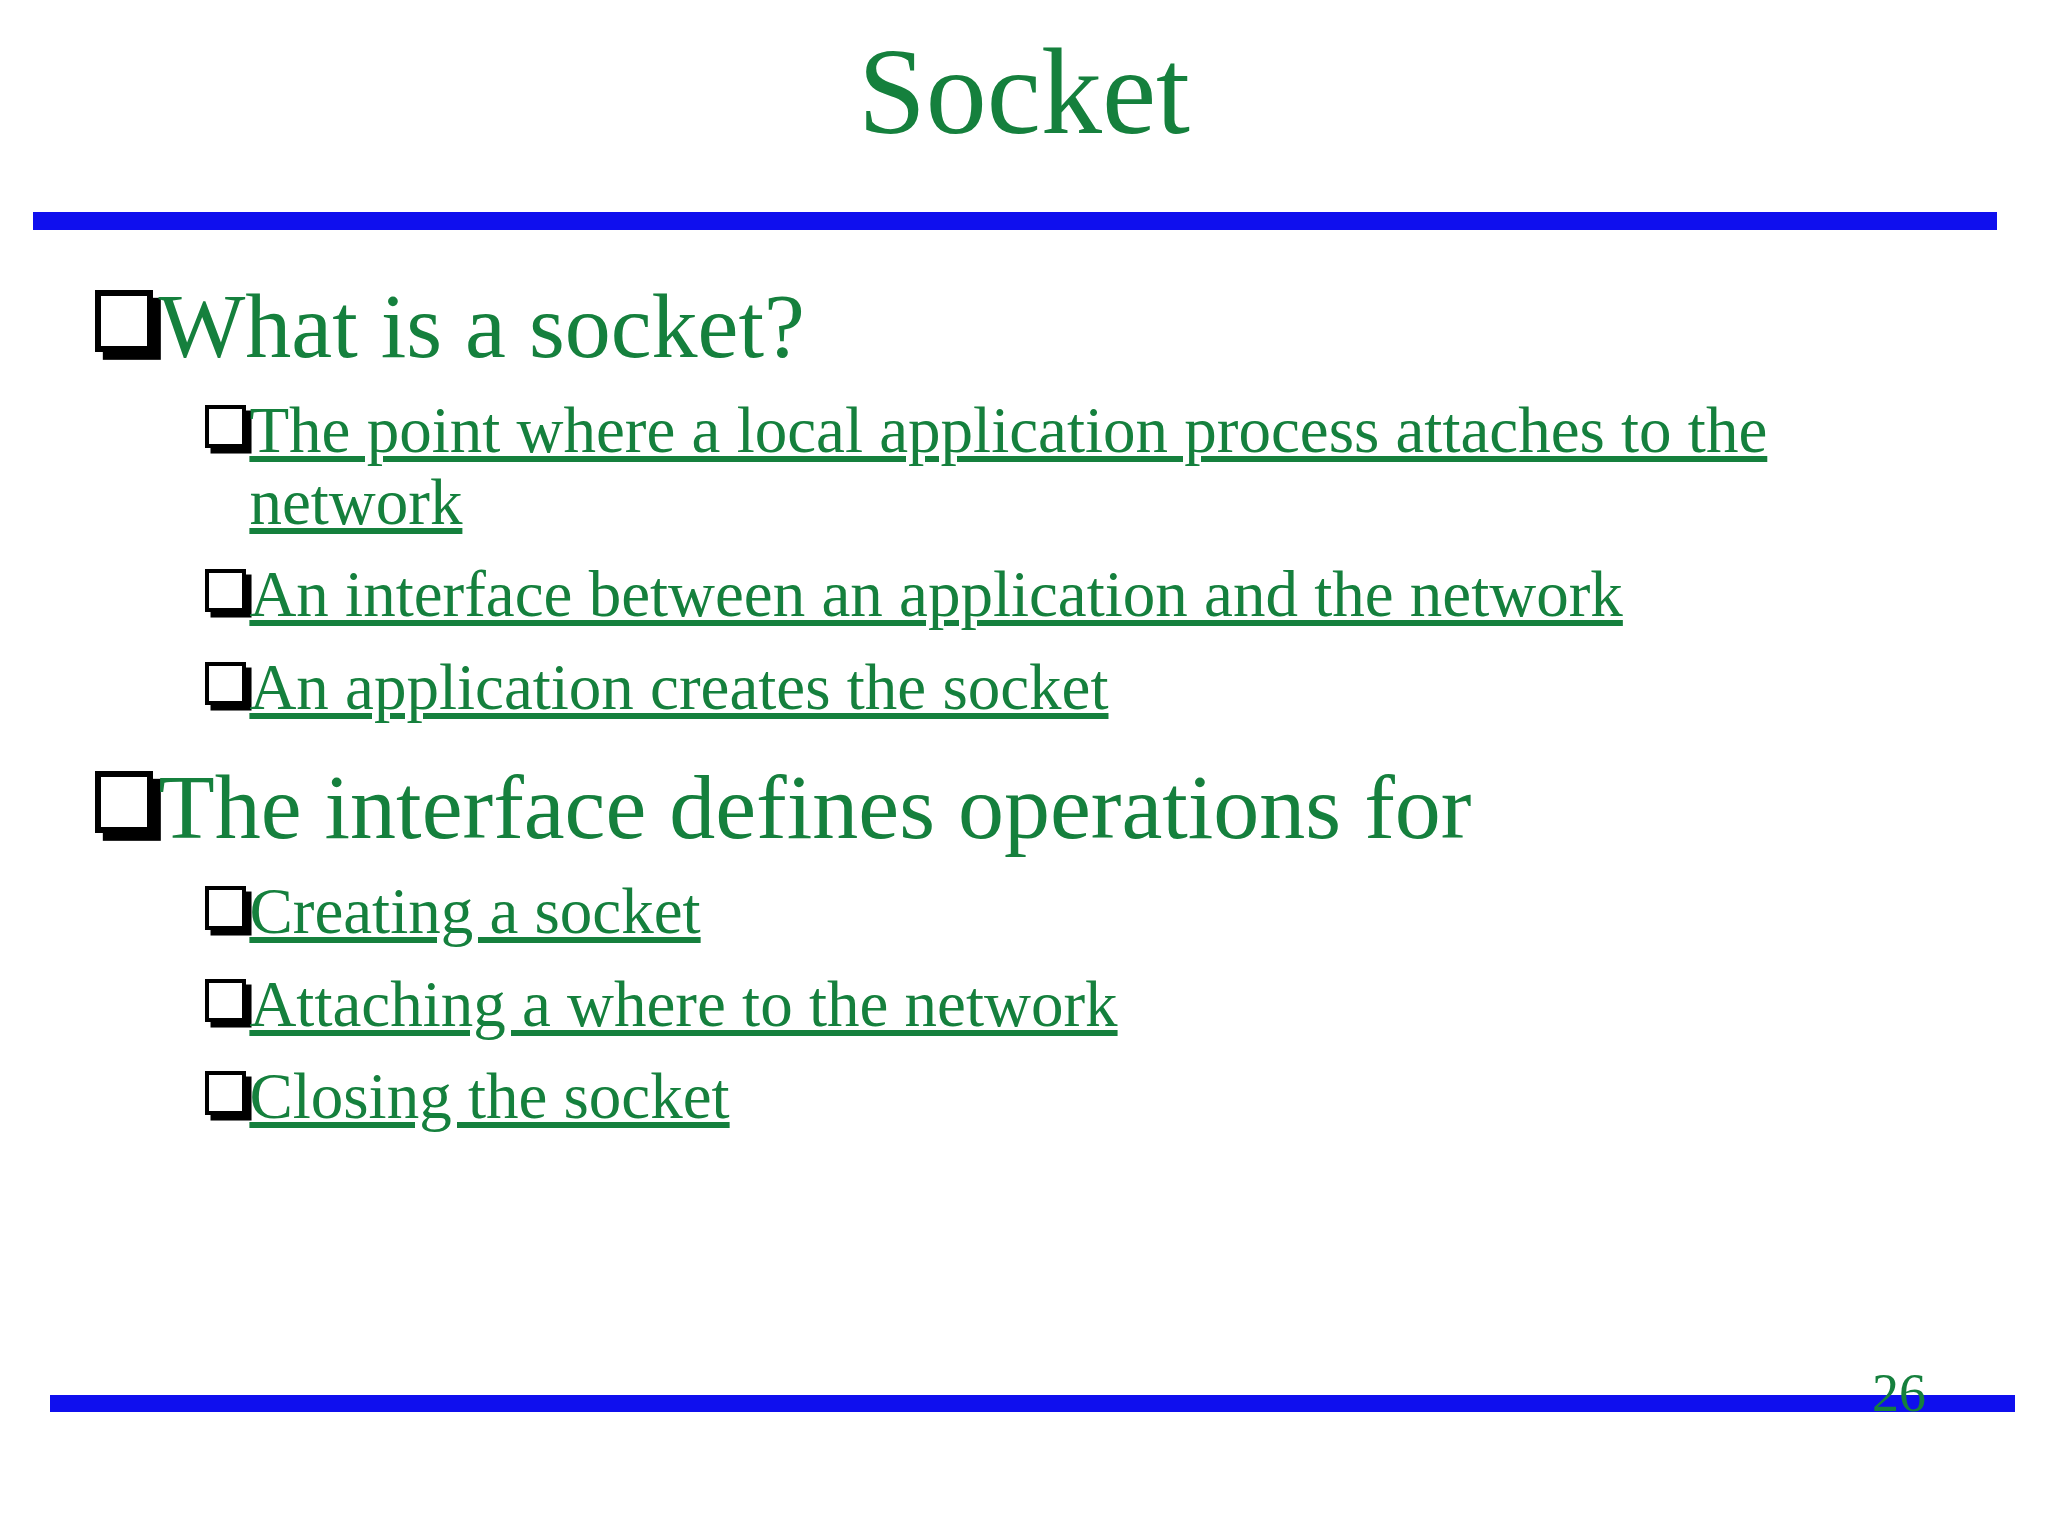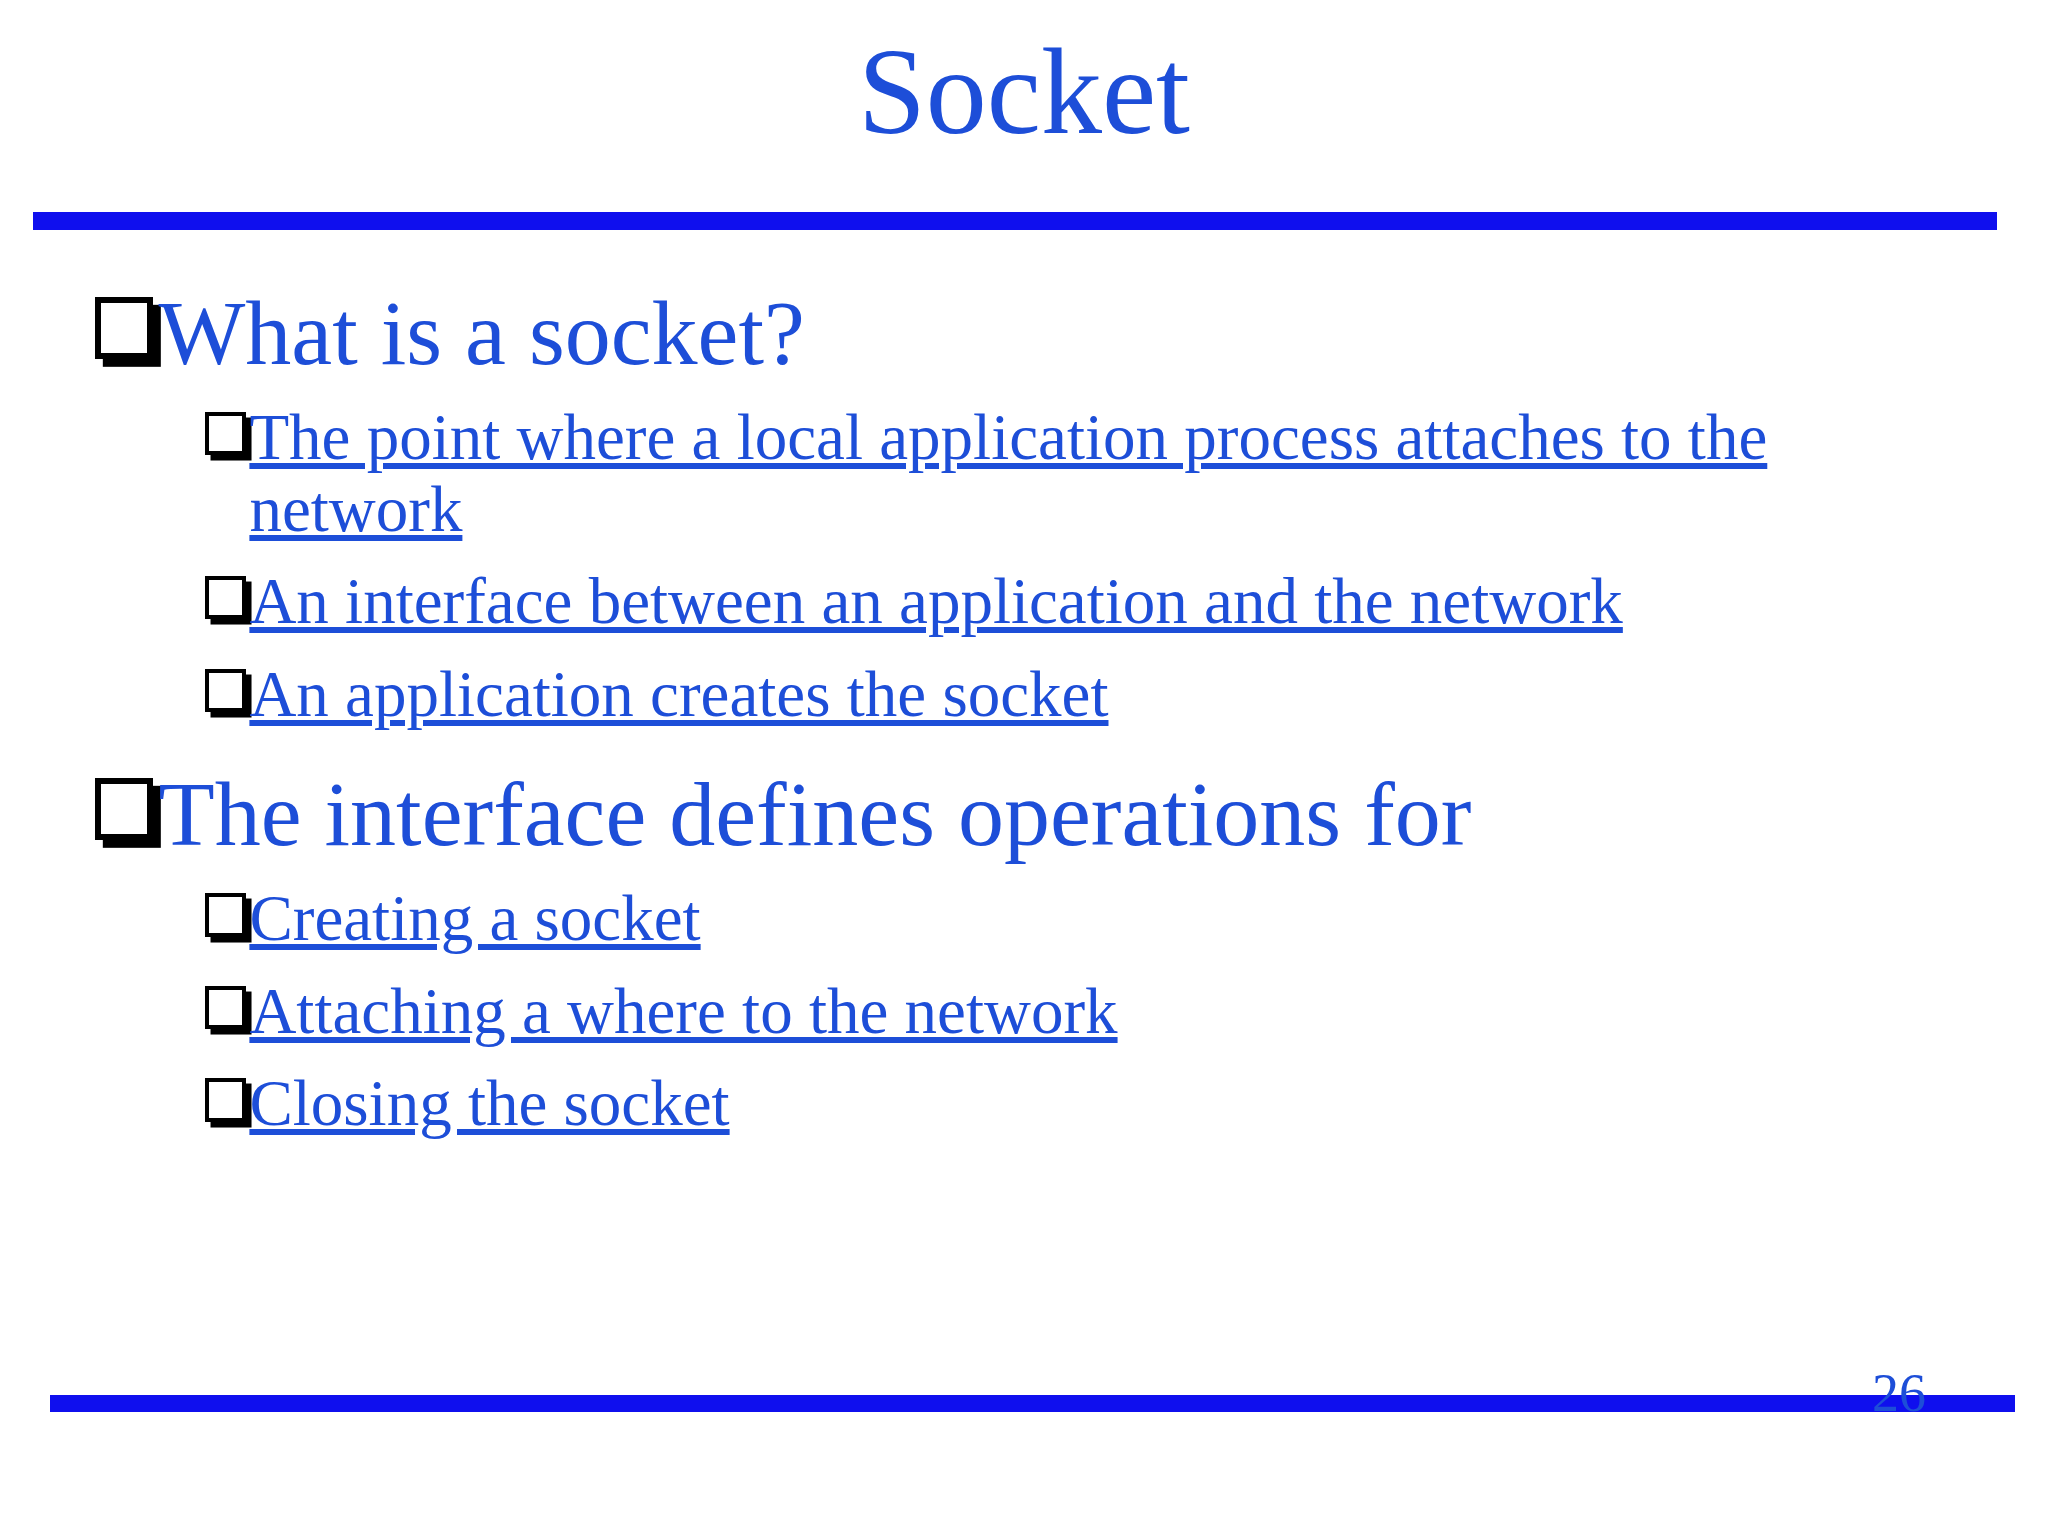--- a/index.html
+++ b/index.html
@@ -5,21 +5,21 @@
   html, body {
     margin: 0;
     padding: 0;
     background: #ffffff;
   }
   .slide {
     position: relative;
     width: 2048px;
     height: 1536px;
     background: #ffffff;
-    color: #1d4ed8;
+    color: #15803d;
     font-family: "Liberation Serif", "DejaVu Serif", serif;
     overflow: hidden;
   }
   .title {
     position: absolute;
     top: 22px;
     left: 0;
     width: 100%;
     text-align: center;
     font-size: 122px;
@@ -52,21 +52,21 @@
   .item {
     display: flex;
     align-items: flex-start;
     line-height: 1.1;
   }
   .item.lvl1 {
     font-size: 92px;
     margin: 34px 0 18px 0;
   }
   .item.lvl1:first-child {
-    margin-top: 7px;
+    margin-top: 0;
   }
   .item.lvl2 {
     font-size: 65px;
     margin: 0 0 21px 110px;
     text-decoration: underline;
   }
   .bullet {
     flex: 0 0 auto;
     display: inline-block;
     box-sizing: content-box;

